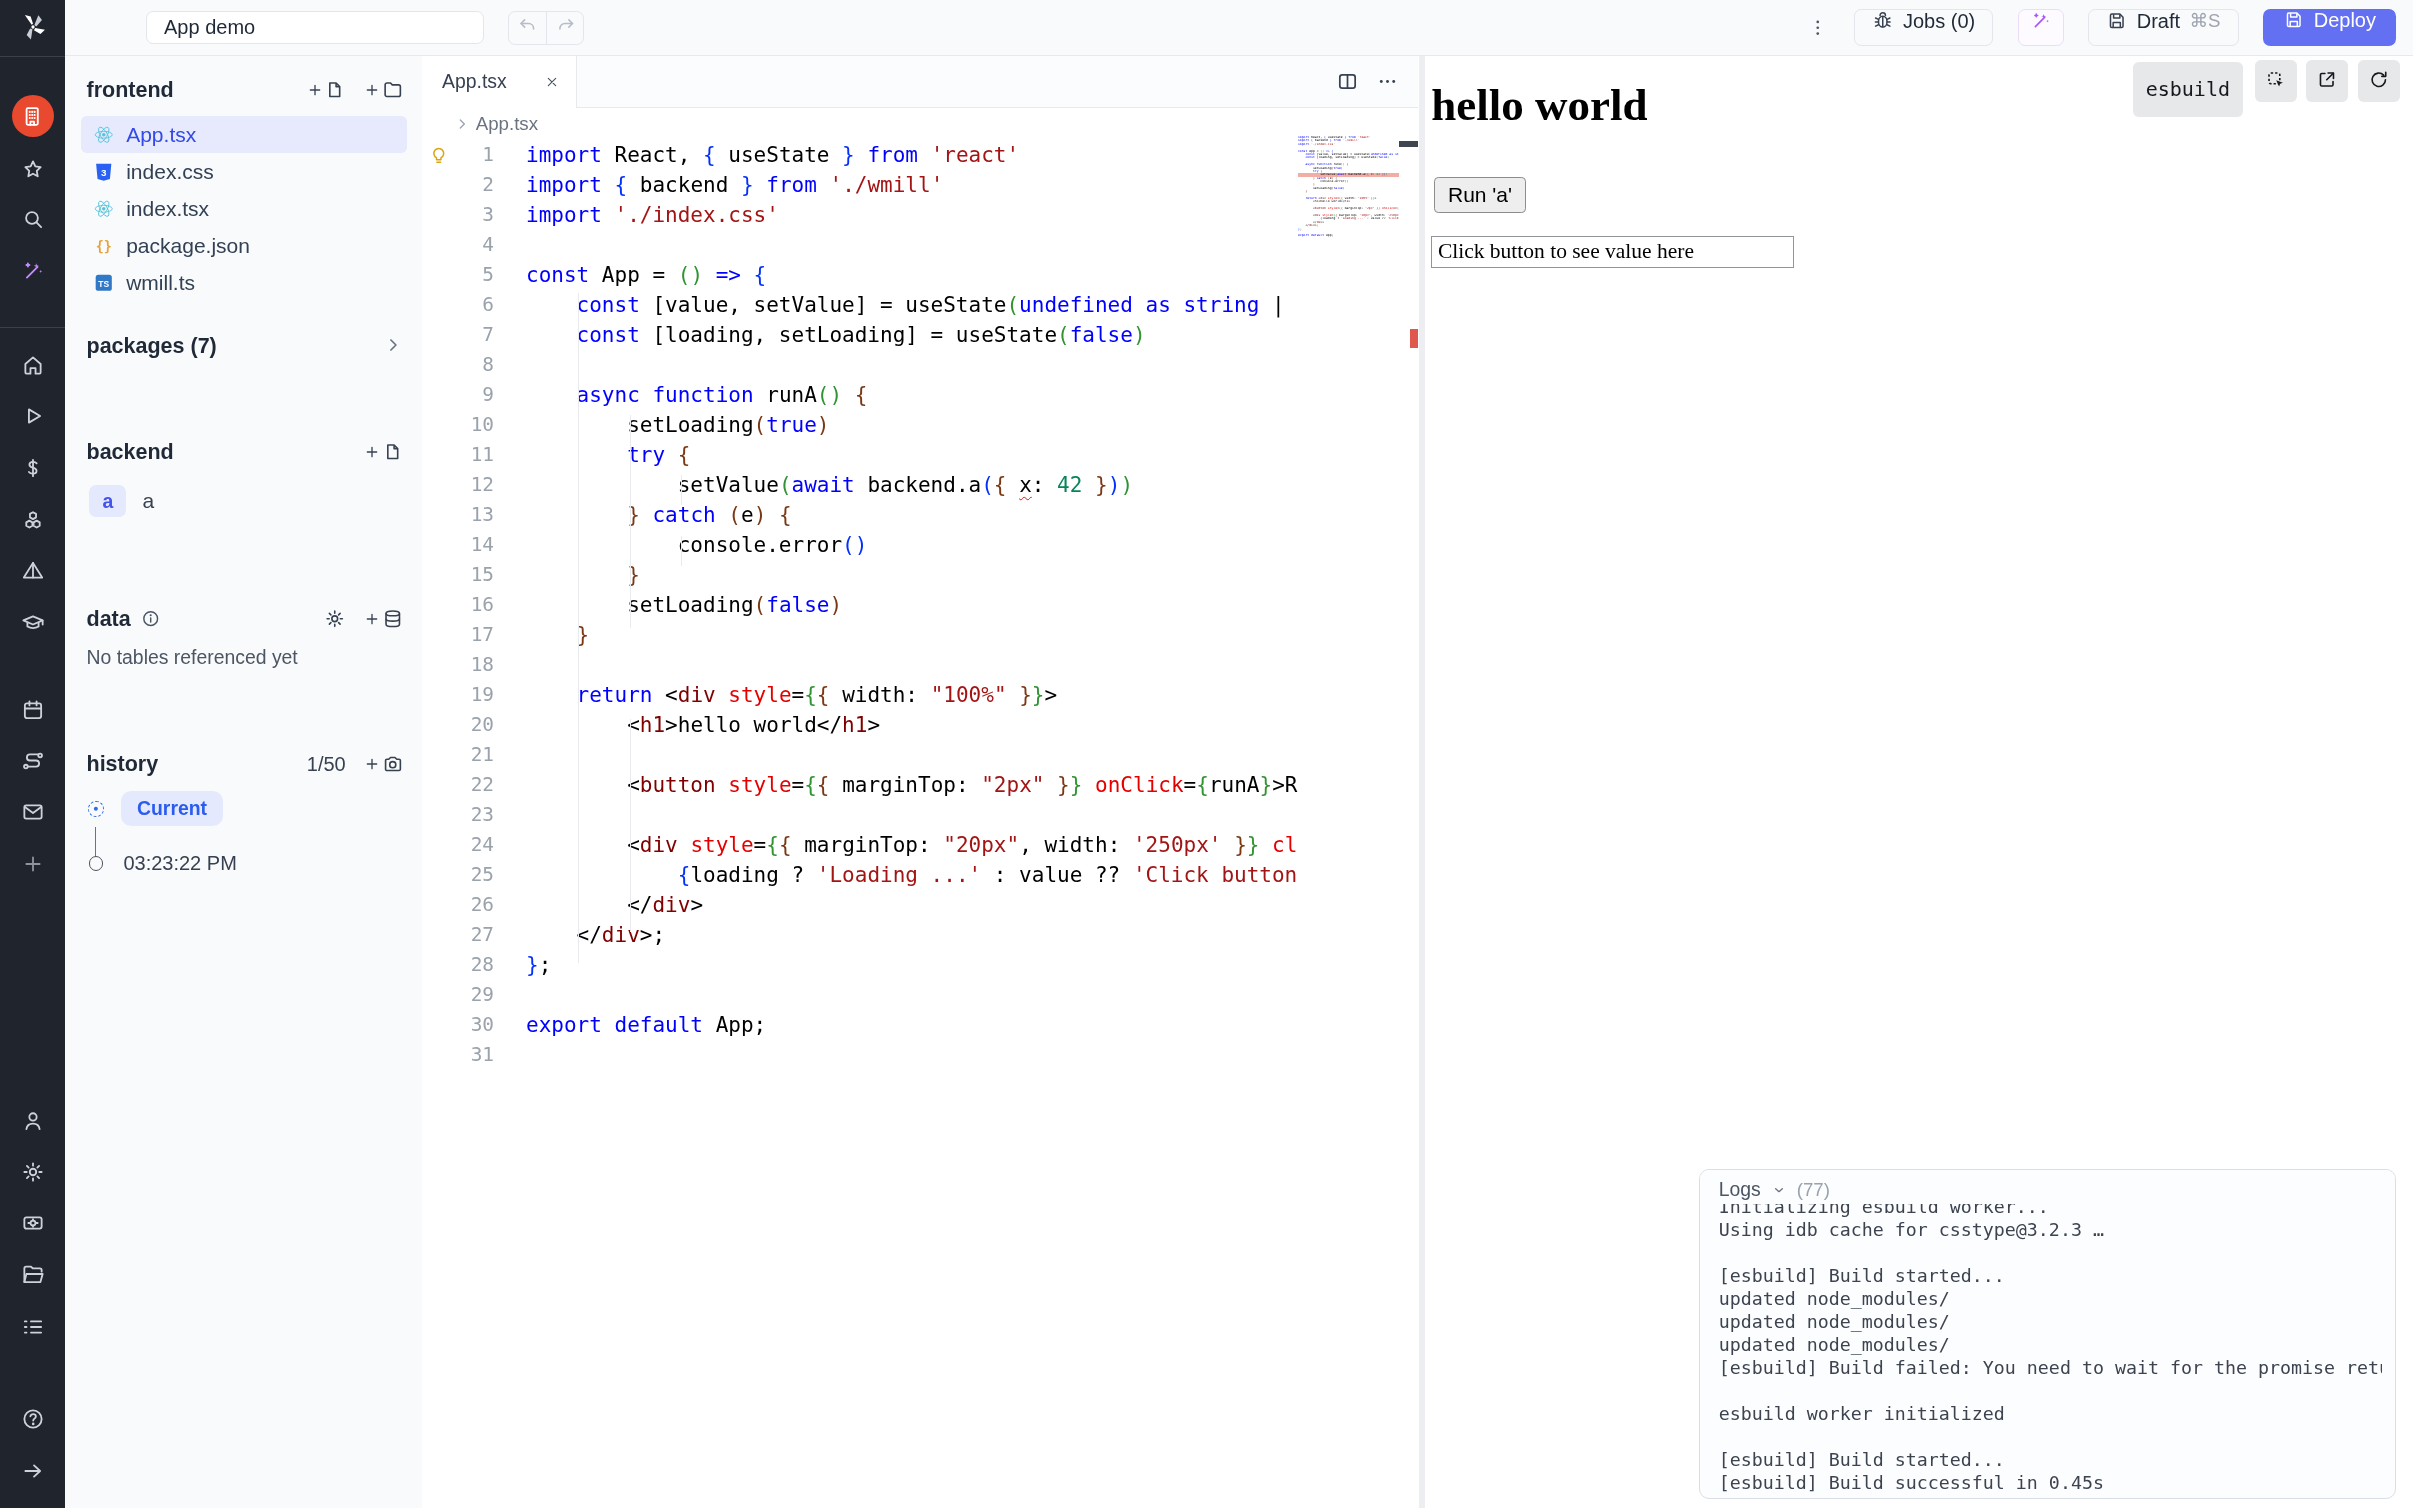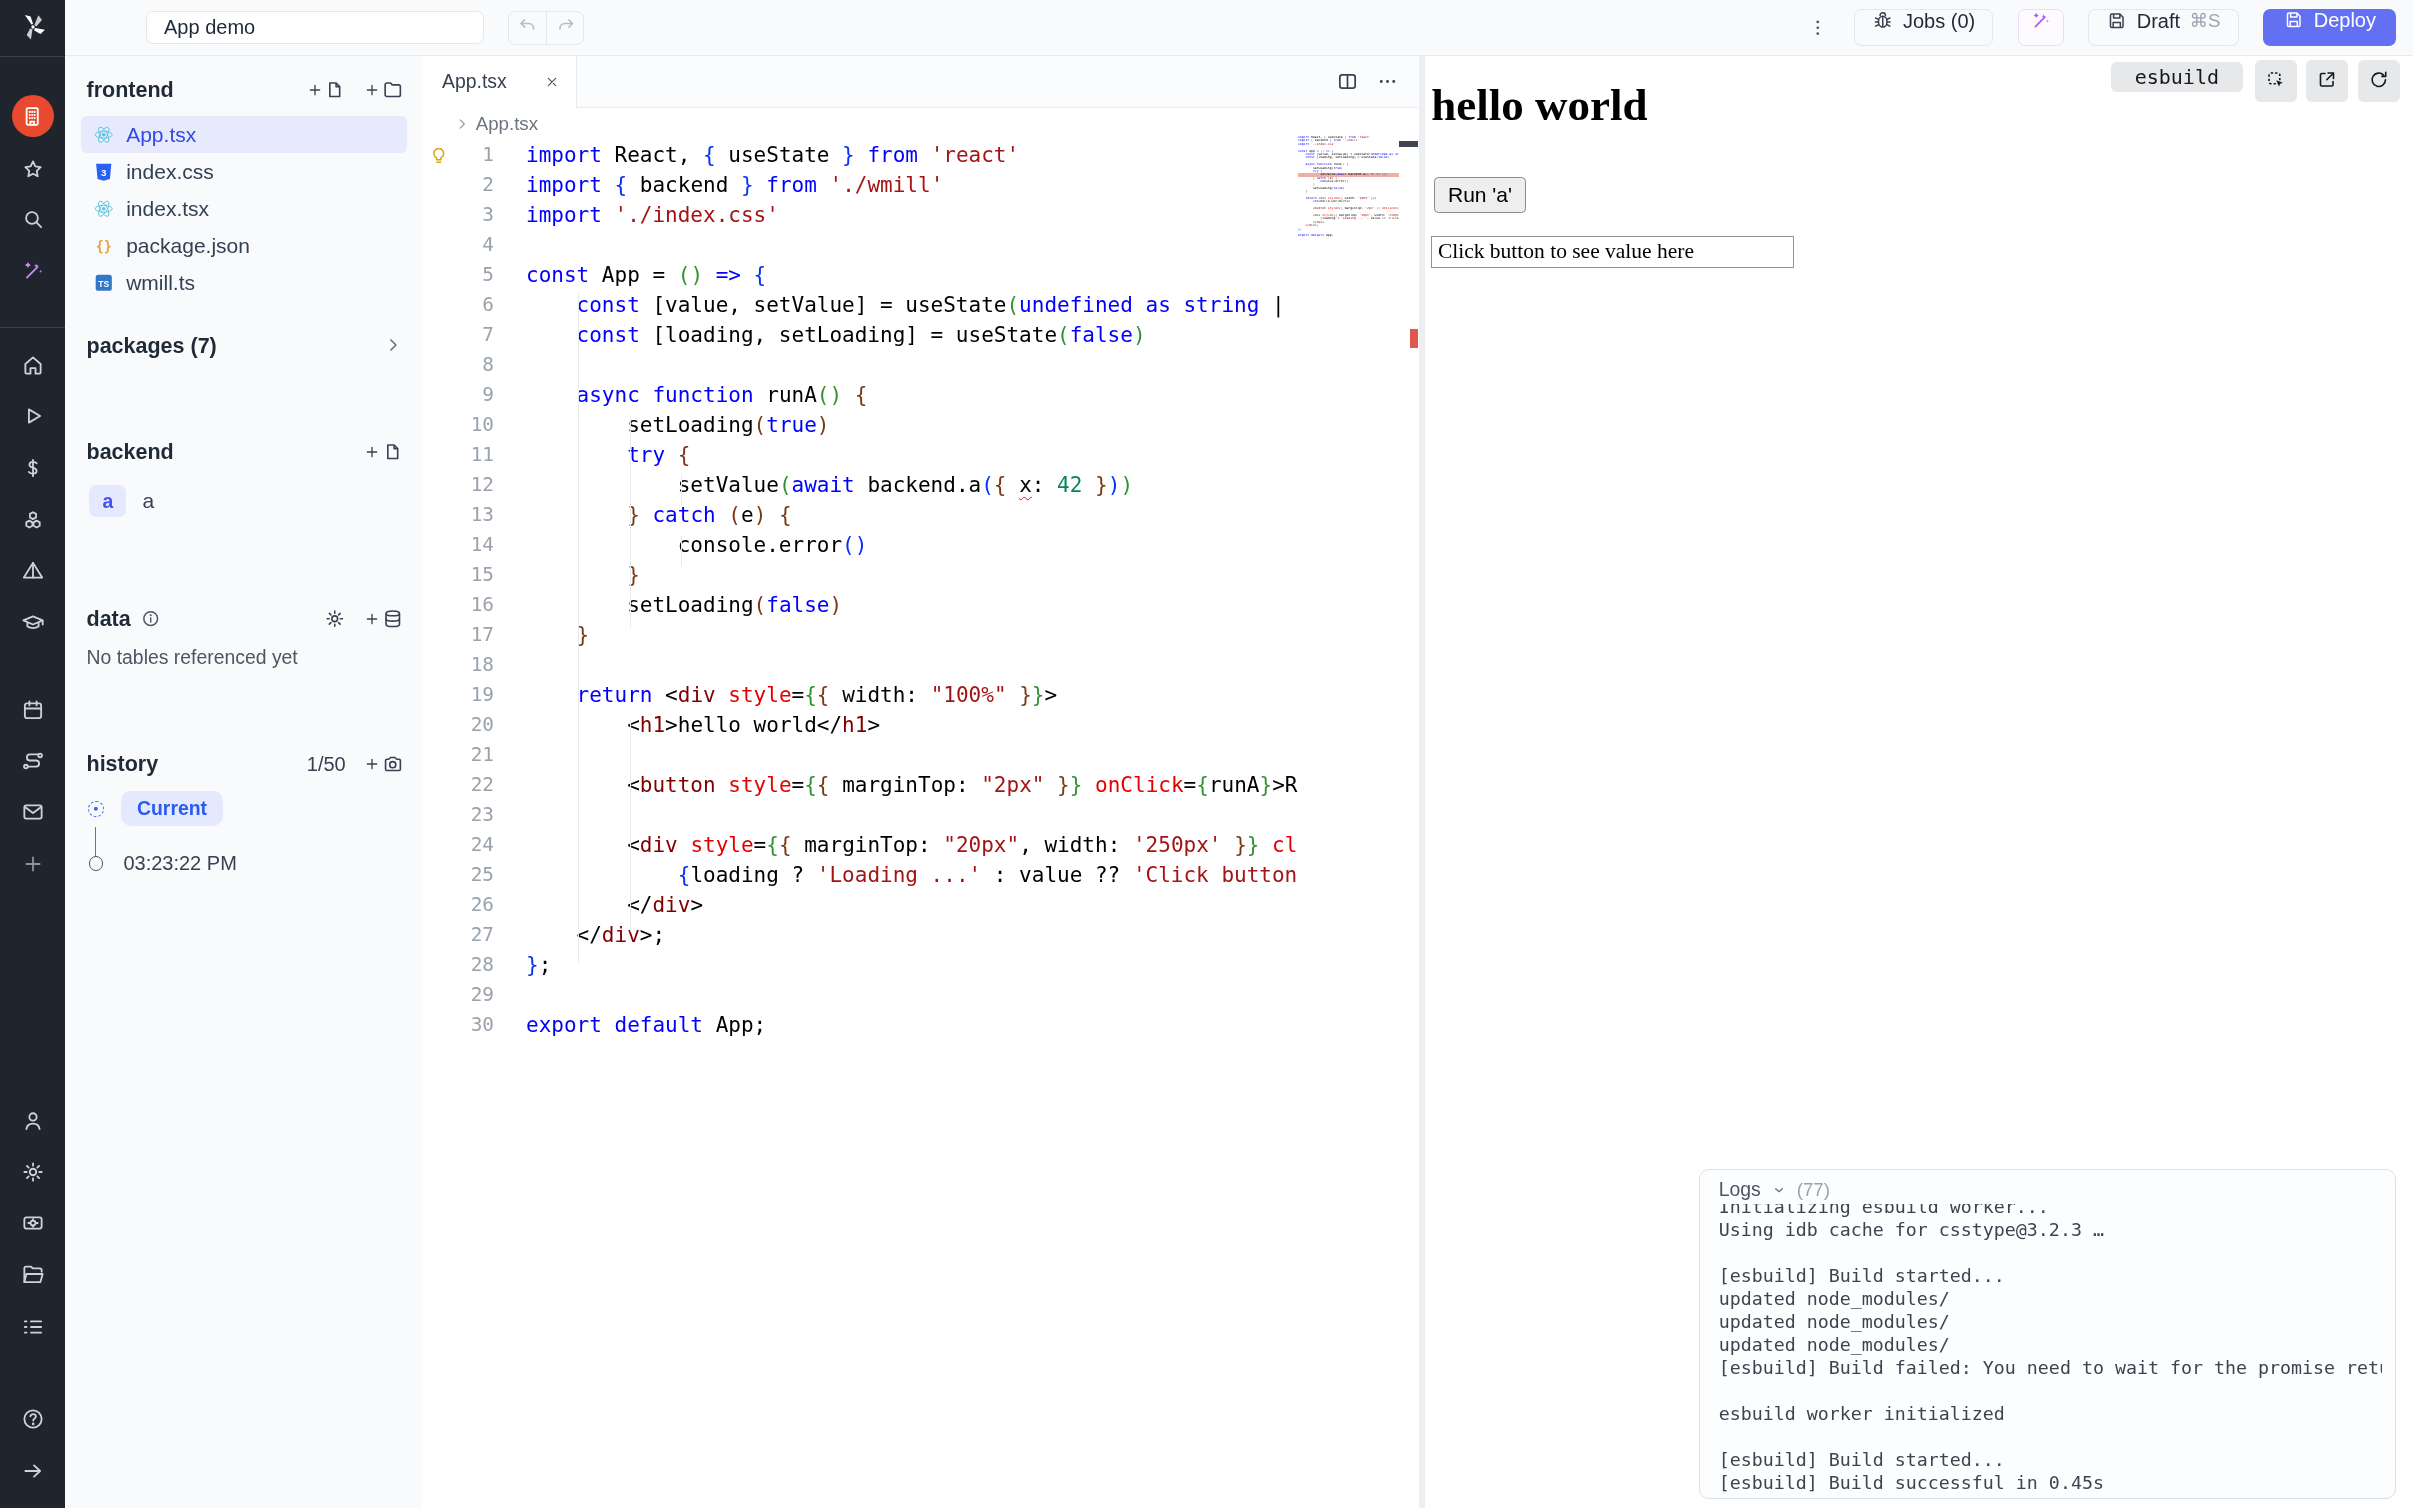--- a/index.html
+++ b/index.html
@@ -112,21 +112,21 @@
   .mini-line { height:3.4px; line-height:3.4px; font-size:3.1px; font-family:"DejaVu Sans Mono",monospace;
                white-space:pre; overflow:hidden; }
   .mini-line.err { background:#f2aea6; }
   #mini-thumb { position:absolute; left:977px; top:85px; width:18.7px; height:5.7px; background:#3f4650; }
   #ruler-mark { position:absolute; left:988px; top:273px; width:8px; height:18.7px; background:#e0574e; }
 
   #gutter { position:absolute; left:1419px; top:56px; width:5.7px; bottom:0; background:#eceef2; z-index:4; }
 
   
   #preview { position:absolute; left:1424px; top:56px; right:0; bottom:0; background:#fff; }
-  #esbuild-badge { position:absolute; right:170px; top:5.7px; height:30px; padding:0 24px; background:#e7e8ea;
+  #esbuild-badge { position:absolute; right:170px; top:5.7px; height:55px; padding:0 13px; background:#e7e8ea;
                    border-radius:5.7px; display:flex; align-items:center; font-family:"DejaVu Sans Mono",monospace;
                    font-size:20px; color:#15181d; }
   .pv-btn { position:absolute; top:4.3px; width:42px; height:42px; background:#e7e8ea; border:none; border-radius:5.7px;
             display:grid; place-items:center; color:#15181d; cursor:pointer; }
   .pv-btn svg { width:21.5px; height:21.5px; }
   #inspect-btn { right:116px; } #external-btn { right:65px; } #refresh-btn { right:13px; }
   #pv-heading { position:absolute; left:7.2px; top:23px; font-family:"Liberation Serif",serif; font-weight:700;
                 font-size:45px; color:#000; }
   #run-btn { position:absolute; left:10px; top:121px; font-family:"Liberation Sans",sans-serif; font-size:21px;
              color:#000; background:#eeeeee; border:1.4px solid #8c8c8c; border-radius:4.3px; padding:5px 13px; cursor:pointer; }
@@ -580,20 +580,21 @@
           <div class="code-line"><span class="ln">21</span><span class="lc"></span></div>
           <div class="code-line"><span class="ln">22</span><span class="lc"><span class="tk-p">        &lt;</span><span class="tk-t">button</span><span class="tk-p"> </span><span class="tk-a">style</span><span class="tk-p">=</span><span class="tk-g">{</span><span class="tk-o">{</span><span class="tk-p"> marginTop: </span><span class="tk-s">"2px"</span><span class="tk-p"> </span><span class="tk-o">}</span><span class="tk-g">}</span><span class="tk-p"> </span><span class="tk-a">onClick</span><span class="tk-p">=</span><span class="tk-g">{</span><span class="tk-p">runA</span><span class="tk-g">}</span><span class="tk-p">&gt;Run 'a'&lt;/</span></span></div>
           <div class="code-line"><span class="ln">23</span><span class="lc"></span></div>
           <div class="code-line"><span class="ln">24</span><span class="lc"><span class="tk-p">        &lt;</span><span class="tk-t">div</span><span class="tk-p"> </span><span class="tk-a">style</span><span class="tk-p">=</span><span class="tk-g">{</span><span class="tk-o">{</span><span class="tk-p"> marginTop: </span><span class="tk-s">"20px"</span><span class="tk-p">, width: </span><span class="tk-s">'250px'</span><span class="tk-p"> </span><span class="tk-o">}</span><span class="tk-g">}</span><span class="tk-p"> </span><span class="tk-a">className</span></span></div>
           <div class="code-line"><span class="ln">25</span><span class="lc"><span class="tk-p">            </span><span class="tk-u">{</span><span class="tk-p">loading ? </span><span class="tk-s">'Loading ...'</span><span class="tk-p"> : value ?? </span><span class="tk-s">'Click button to see value here'</span></span></div>
           <div class="code-line"><span class="ln">26</span><span class="lc"><span class="tk-p">        &lt;/</span><span class="tk-t">div</span><span class="tk-p">&gt;</span></span></div>
           <div class="code-line"><span class="ln">27</span><span class="lc"><span class="tk-p">    &lt;/</span><span class="tk-t">div</span><span class="tk-p">&gt;;</span></span></div>
           <div class="code-line"><span class="ln">28</span><span class="lc"><span class="tk-u">}</span><span class="tk-p">;</span></span></div>
           <div class="code-line"><span class="ln">29</span><span class="lc"></span></div>
           <div class="code-line"><span class="ln">30</span><span class="lc"><span class="tk-k">export default</span><span class="tk-p"> App;</span></span></div>
+          <div class="code-line"><span class="ln">31</span><span class="lc"></span></div>
         </div>
       <div class="guide" style="left:156px; top:154px;  height:670px"></div>
       <div class="guide" style="left:208px; top:276px;  height:213px"></div>
       <div class="guide" style="left:208px; top:580px;  height:213px"></div>
       <div class="guide" style="left:259px; top:336px;  height:30px"></div>
       <div class="guide" style="left:259px; top:397px;  height:30px"></div>
     </div>
 
     <div id="minimap">
         <div class="mini-line"><span class="tk-k">import</span><span class="tk-p"> React, </span><span class="tk-u">{</span><span class="tk-p"> useState </span><span class="tk-u">}</span><span class="tk-k"> from </span><span class="tk-s">'react'</span></div>

